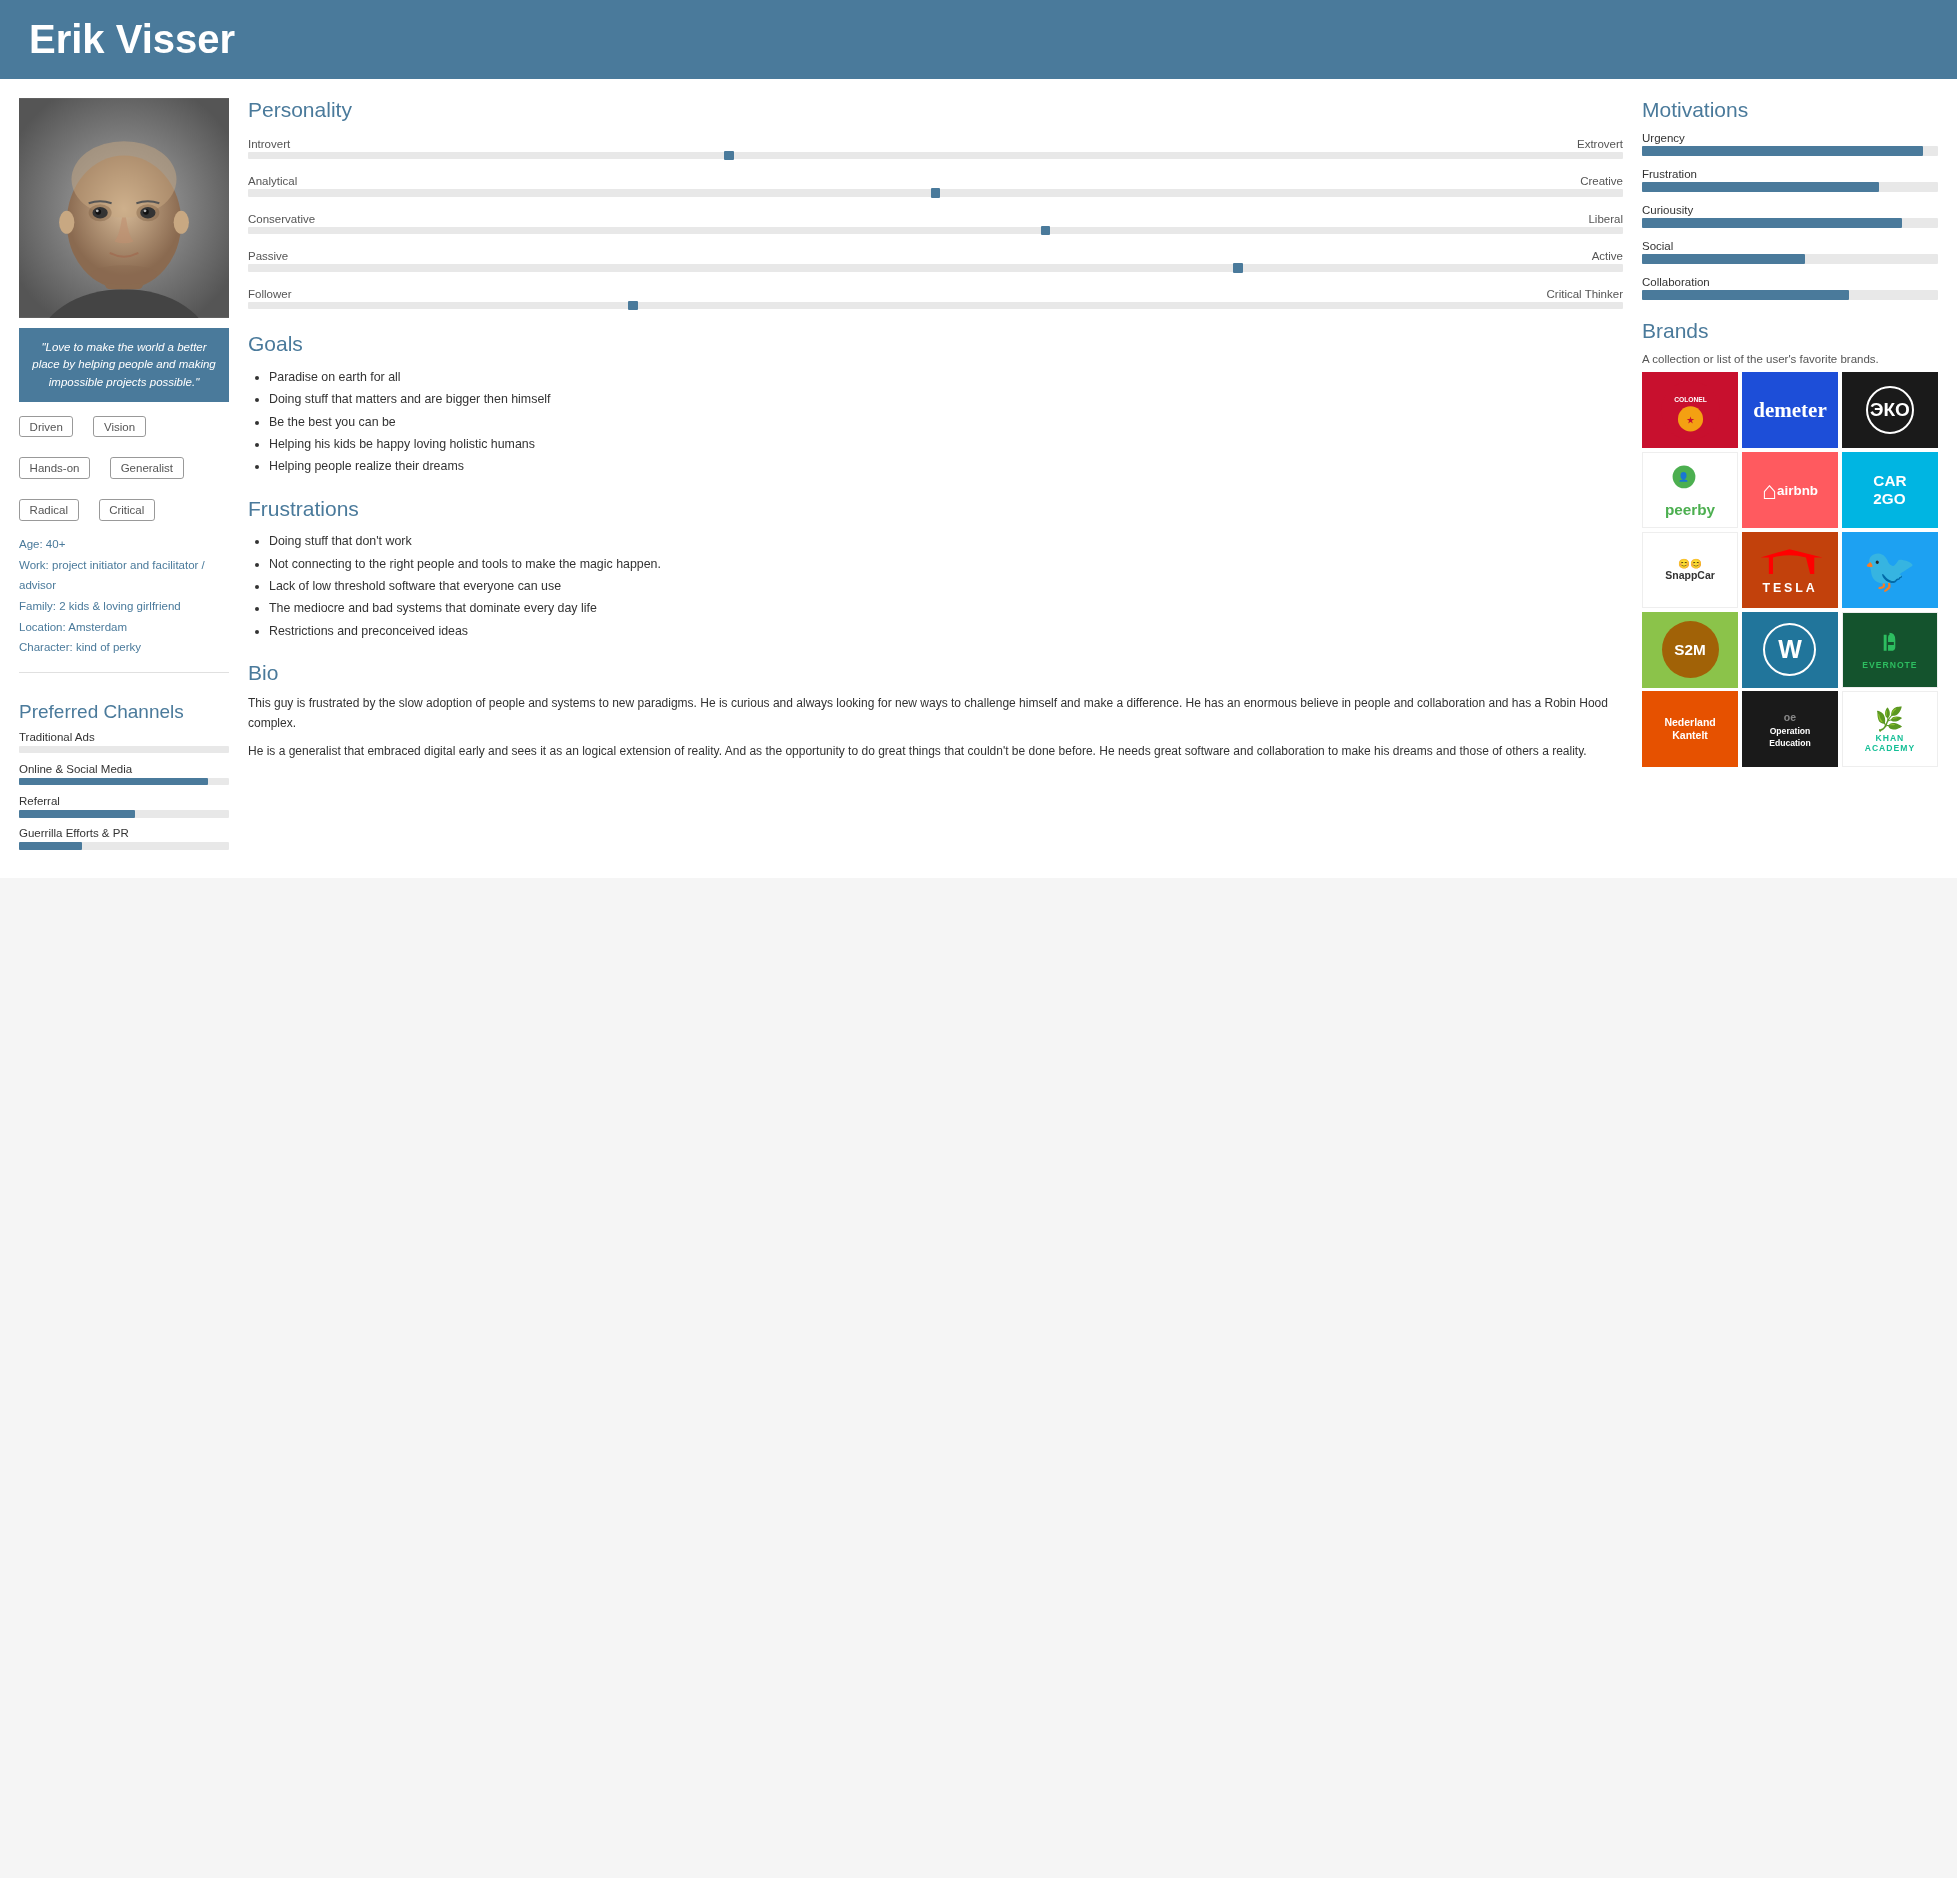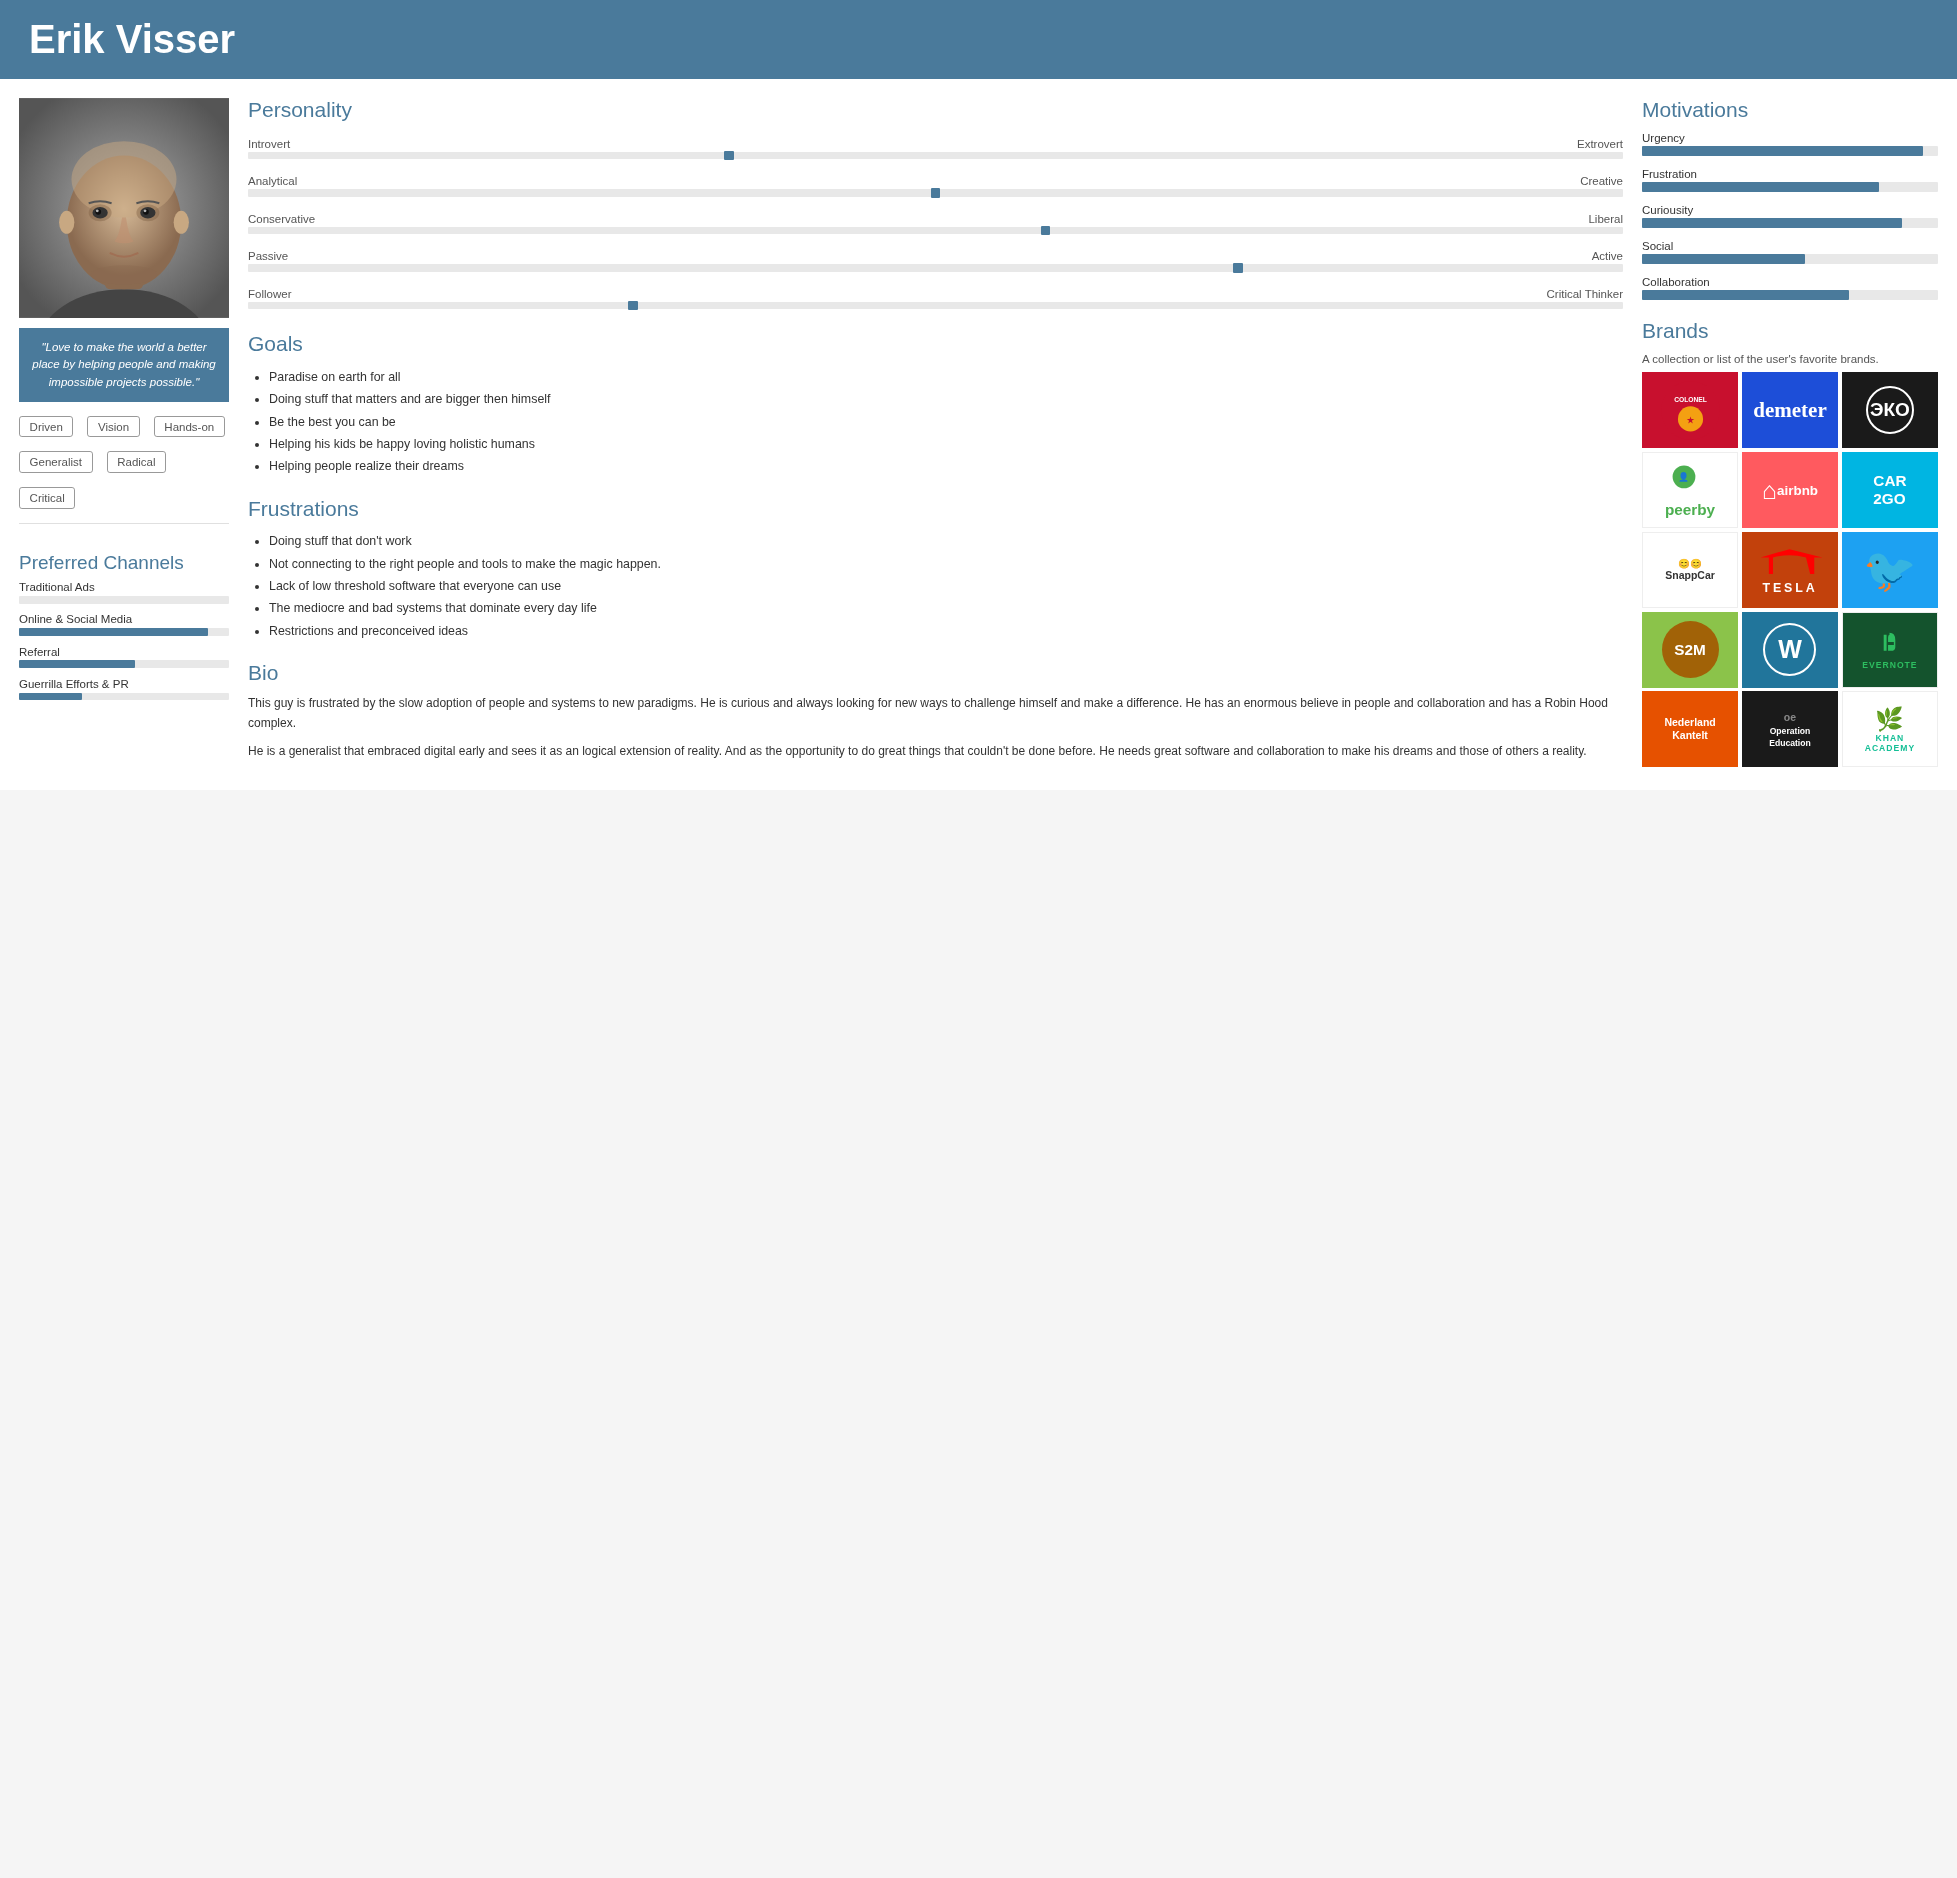--- a/index.html
+++ b/index.html
@@ -48,21 +48,21 @@
       font-size: 11.5px;
       padding: 11.5px;
       margin-top: 9.6px;
       text-align: center;
       line-height: 1.5;
     }
 
     .tags {
       display: flex;
       flex-wrap: wrap;
-      gap: 14px;
+      gap: 20px;
       margin-top: 13.4px;
     }
     .tag {
       border: 1px solid #999;
       border-radius: 2.9px;
       padding: 3.8px 9.6px;
       font-size: 11.5px;
       color: #555;
     }
 
@@ -285,20 +285,27 @@
 
     <div class="tags">
     <span class="tag">Driven</span>
         <span class="tag">Vision</span>
         <span class="tag">Hands-on</span>
         <span class="tag">Generalist</span>
         <span class="tag">Radical</span>
         <span class="tag">Critical</span>
       </div>
 
+    <div class="bio-info">
+    <p>Age: 40+</p>
+        <p>Work: project initiator and facilitator / advisor</p>
+        <p>Family: 2 kids &amp; loving girlfriend</p>
+        <p>Location: Amsterdam</p>
+        <p>Character: kind of perky</p>
+      </div>
 
     <hr class="divider">
 
     <div>
       <h2 class="section-title-left">Preferred Channels</h2>
       <div id="channels-container">
           <div class="channel-item">
       <div class="channel-label">Traditional Ads</div>
       <div class="channel-bar-track">
         <div class="channel-bar-fill" style="width:0%"></div>

